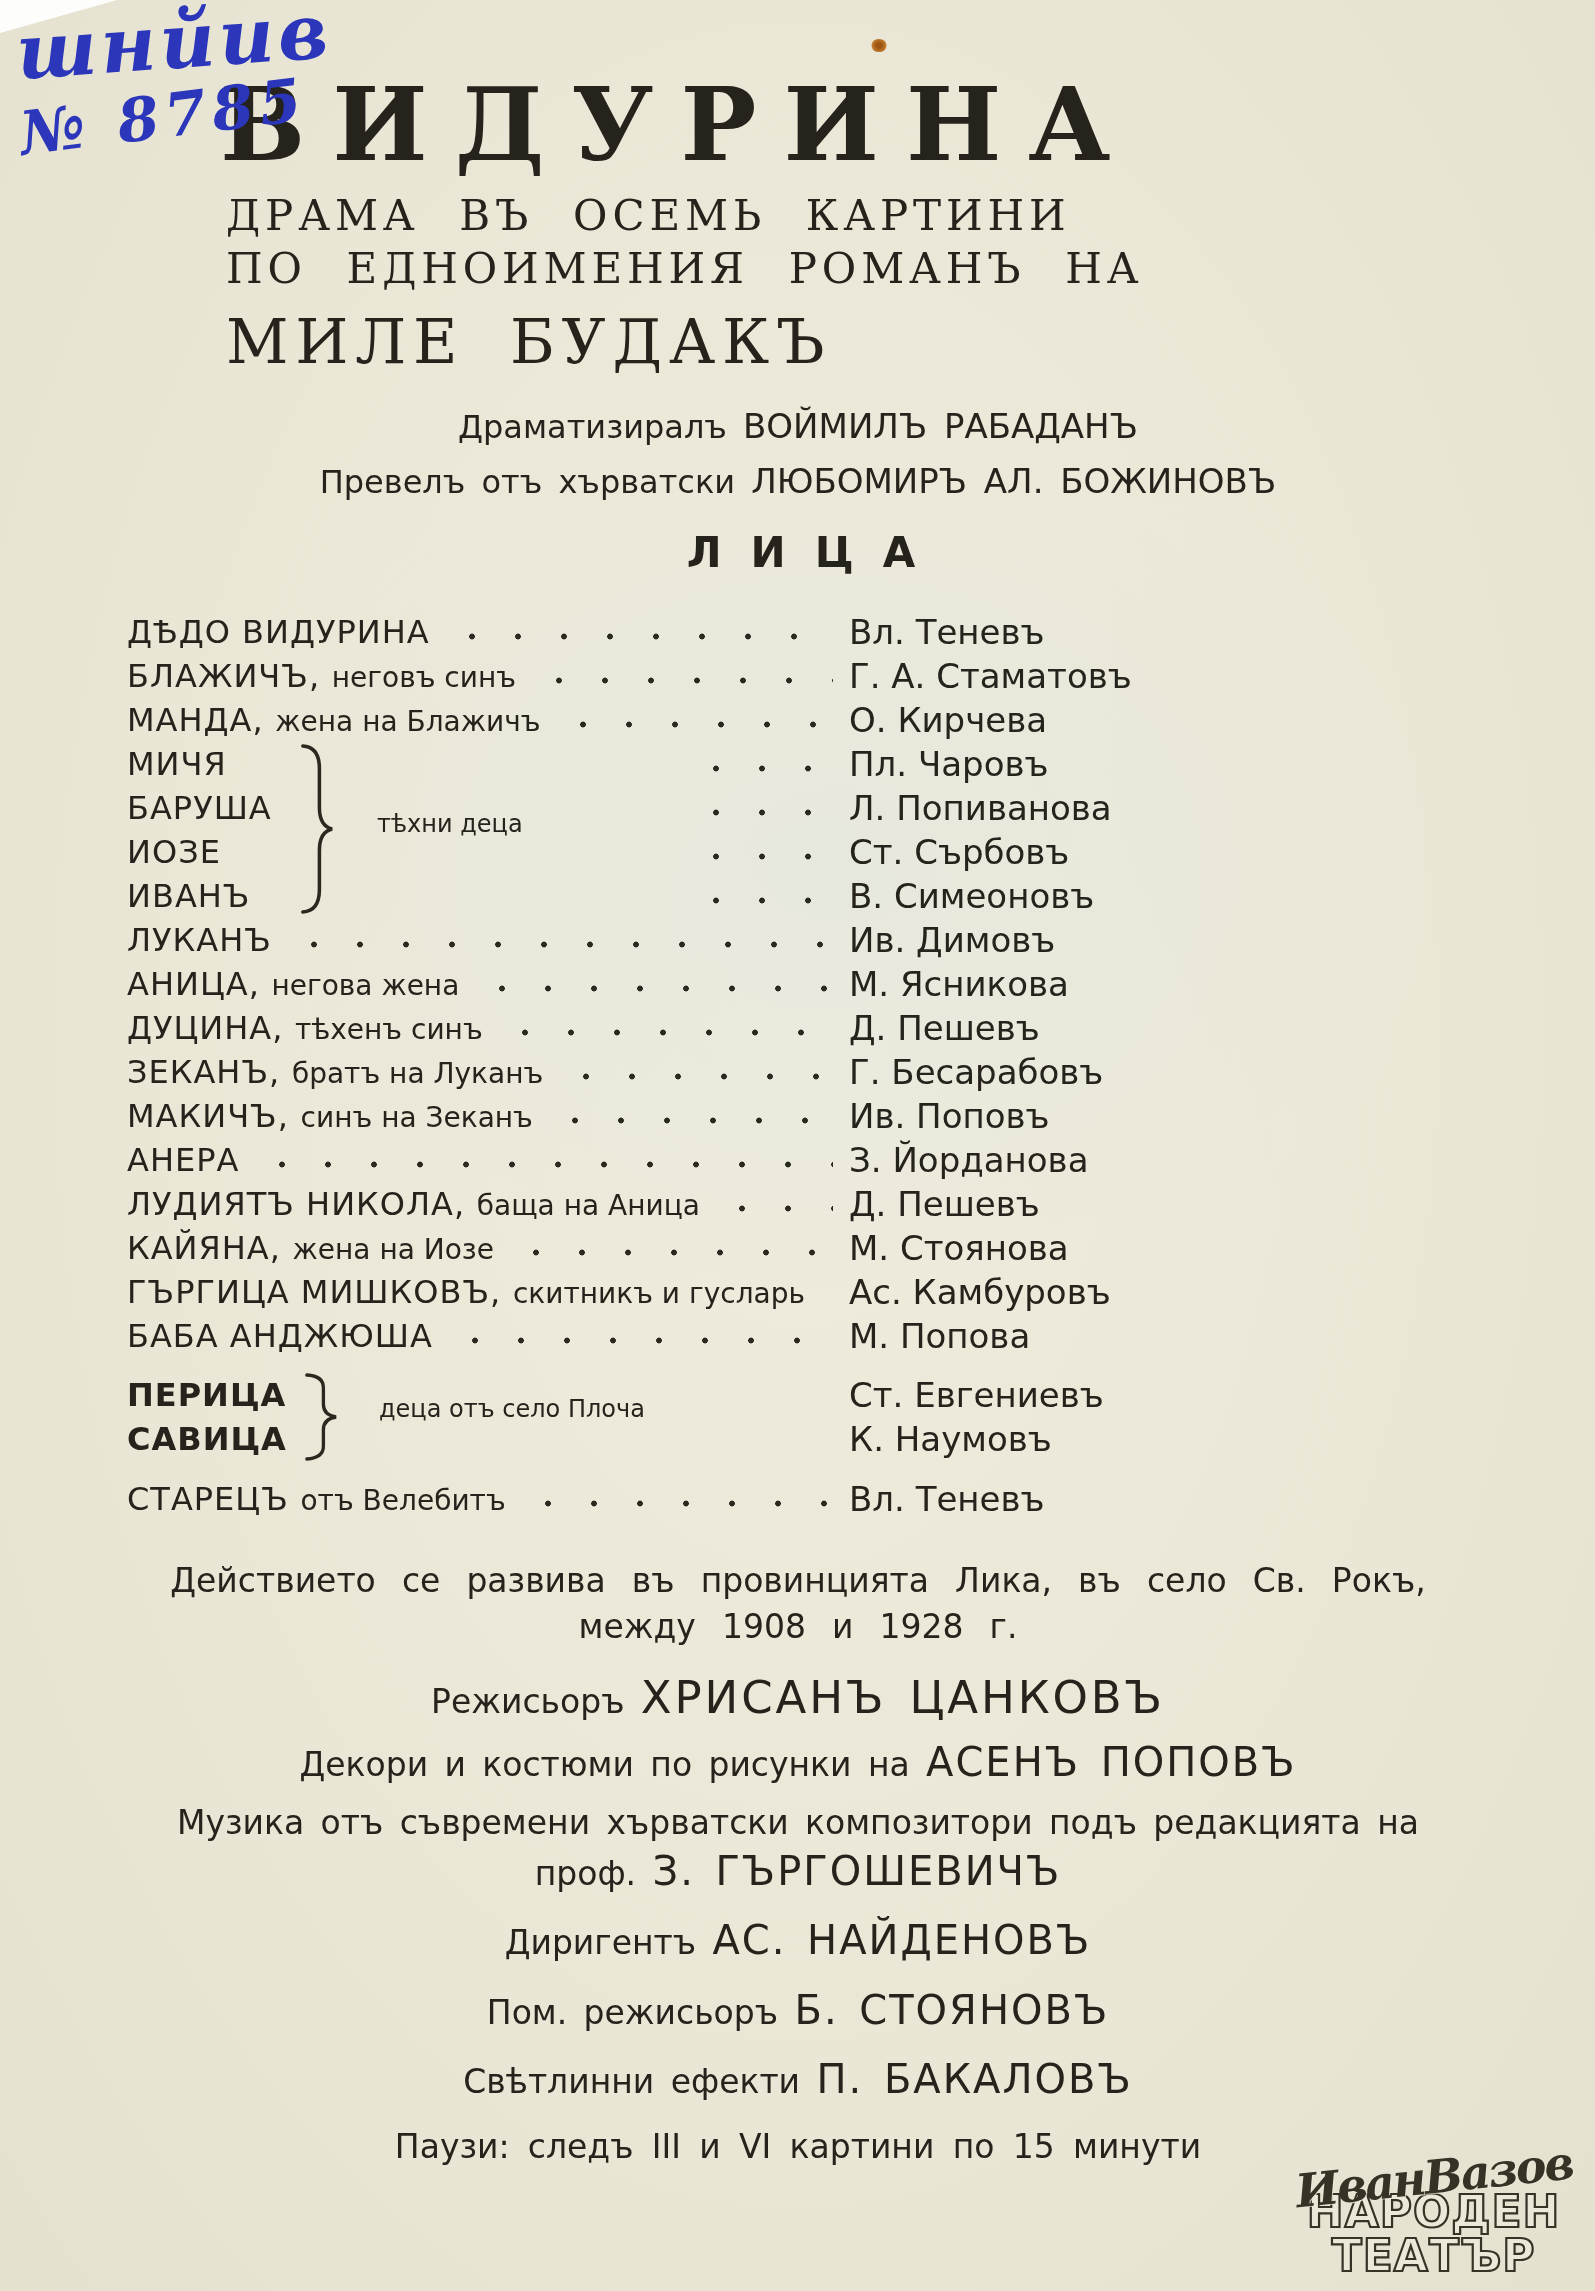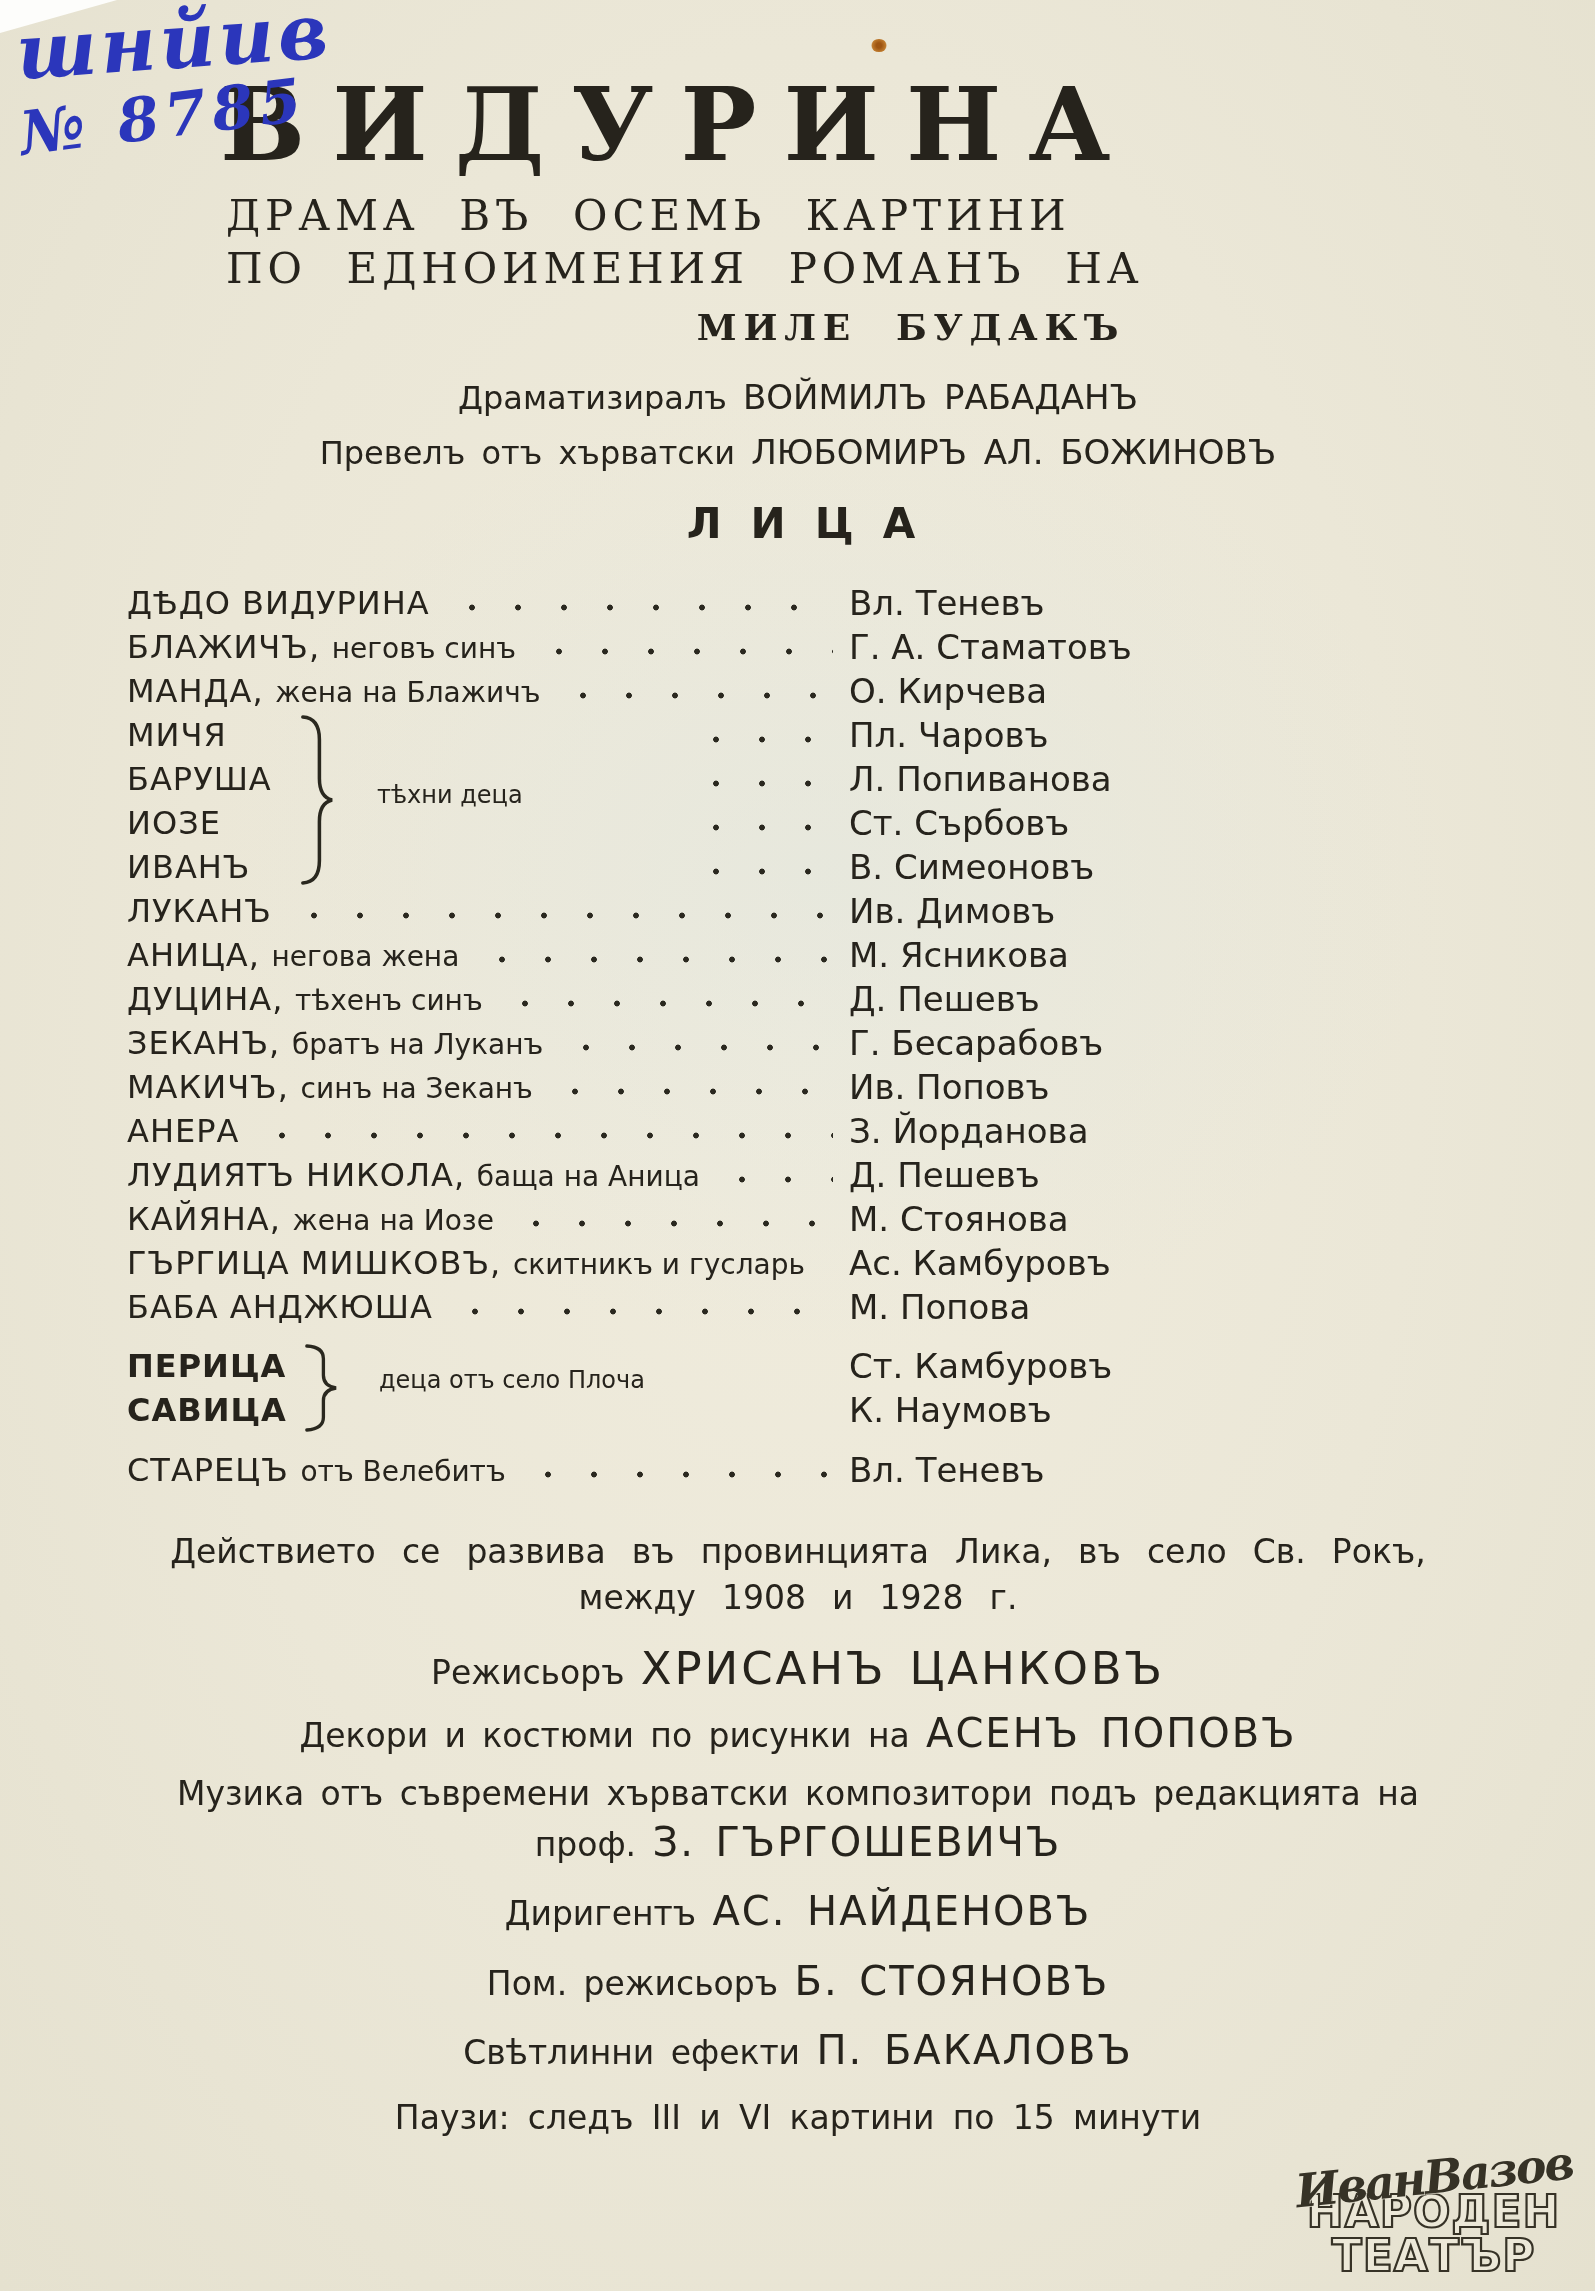--- a/index.html
+++ b/index.html
@@ -25,22 +25,22 @@
   .hw-l1{font-size:76px;line-height:.95;letter-spacing:3.9px;transform:rotate(-4deg);}
   .hw-l2{font-size:60px;margin-top:2px;margin-left:3.9px;transform:rotate(-7deg);letter-spacing:5.9px;}
 
   
   .title{margin:72px 0 0 220px;font-family:"DejaVu Serif",serif;font-weight:bold;
     font-size:101px;line-height:1.04;letter-spacing:27px;white-space:nowrap;}
   .sub{margin-left:226px;font-family:"DejaVu Serif",serif;font-size:42px;
     letter-spacing:4.9px;word-spacing:21.5px;white-space:nowrap;}
   .sub1{margin-top:13.7px;}
   .sub2{margin-top:3.9px;}
-  .author{margin:13.7px 0 0 226px;font-family:"DejaVu Serif",serif;font-weight:bold;
-    font-size:36px;letter-spacing:6.8px;word-spacing:19.5px;white-space:nowrap;text-align:center;}
+  .author{margin:13.7px 0 0 226px;font-family:"DejaVu Serif",serif;font-weight:normal;
+    font-size:61px;letter-spacing:6.8px;word-spacing:19.5px;white-space:nowrap;}
 
   .cline{text-align:center;}
   .dram{margin-top:29px;font-size:32px;word-spacing:5.9px;}
   .dram .nm{font-size:34px;}
   .prev{margin-top:14.6px;font-size:32px;word-spacing:5.9px;}
   .prev .nm{font-size:34px;}
   .lica{margin-top:27px;font-size:42px;font-weight:bold;letter-spacing:29px;padding-left:35px;}
 
   
   .cast{position:relative;margin:33px 133px 0 127px;}
@@ -239,21 +239,21 @@
             <span class="caps">БАБА АНДЖЮША</span>
           </span>
           <span class="dots"></span>
           <span class="actor">М. Попова</span>
         </div>
         <div class="crow grp2 gap">
           <span class="role">
             <span class="caps">ПЕРИЦА</span>
           </span>
           <span class="dots"></span>
-          <span class="actor">Ст. Камбуровъ</span>
+          <span class="actor">Ст. Евгениевъ</span>
         </div>
         <div class="crow grp2">
           <span class="role">
             <span class="caps">САВИЦА</span>
           </span>
           <span class="dots"></span>
           <span class="actor">К. Наумовъ</span>
         </div>
         <div class="crow gap">
           <span class="role">

